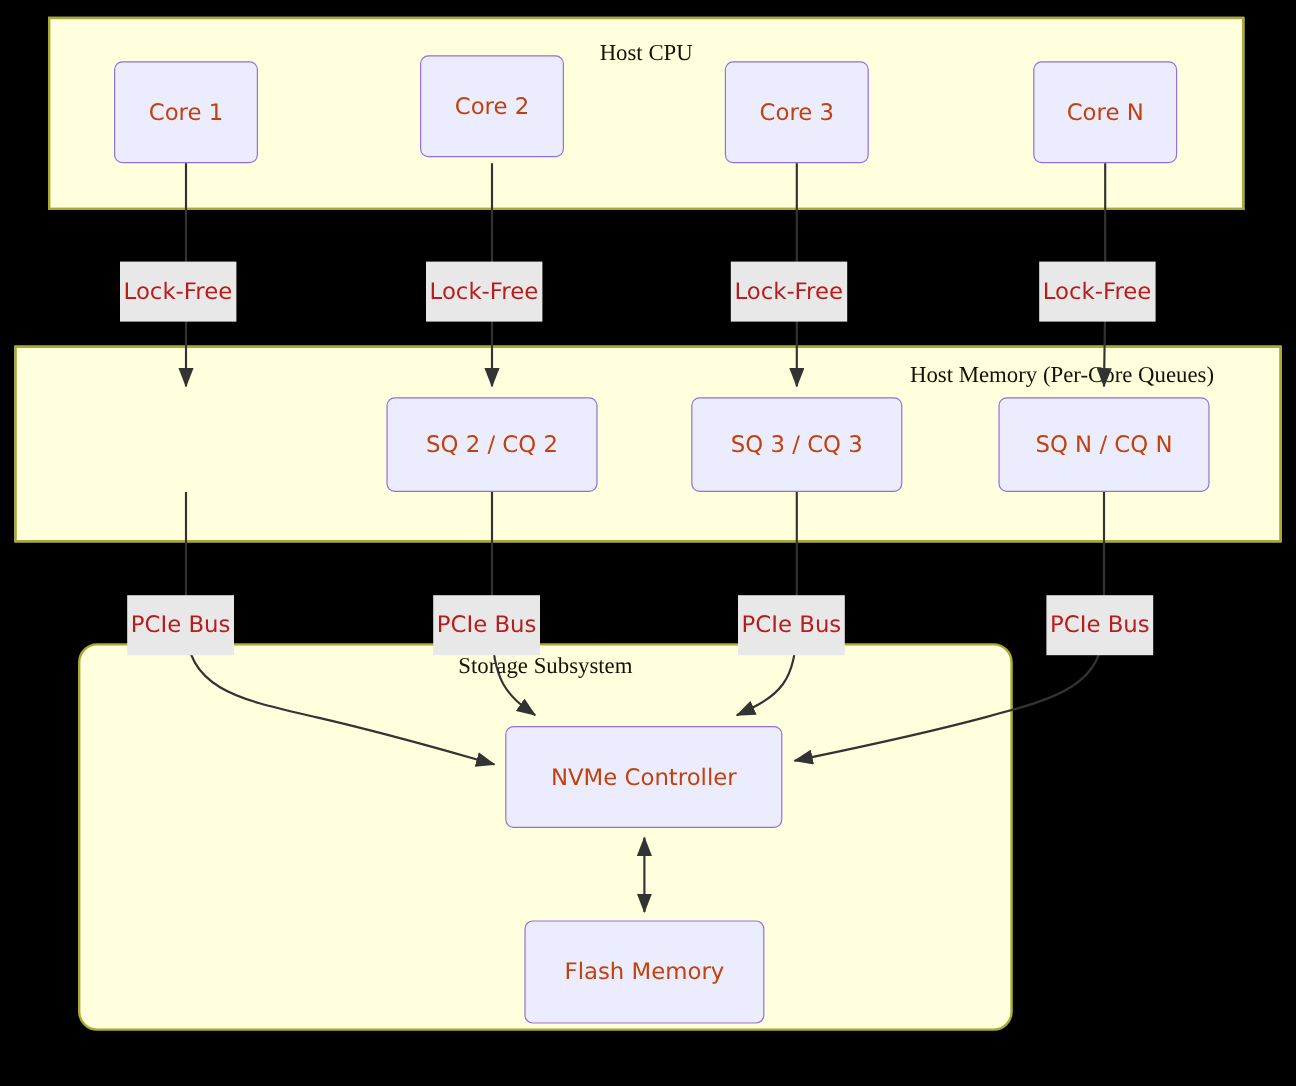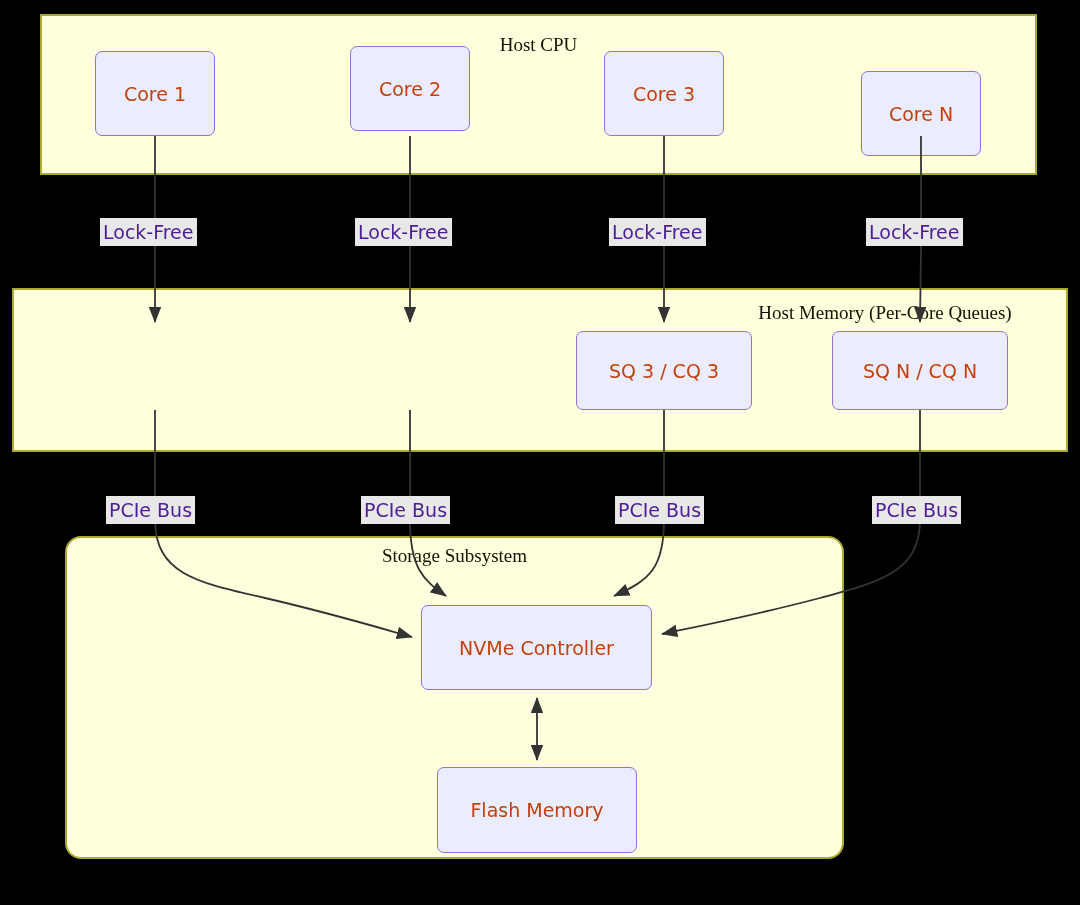--- a/index.html
+++ b/index.html
@@ -54,24 +54,24 @@
     justify-content: center;
     font-size: 19px;
     color: #c2410c;
     text-align: center;
   }
 
   
   .edge-label {
     position: absolute;
     background: #e8e8e8;
-    color: #4c1d95;
+    color: #b91c1c;
     font-size: 19px;
     line-height: 26px;
-    padding: 1px 3px;
+    padding: 12px 3px;
     white-space: nowrap;
     box-sizing: border-box;
   }
 
   
   #edge-layer {
     position: absolute;
     left: 0; top: 0;
     width: 1080px;
     height: 905px;
@@ -94,28 +94,31 @@
 
   <div class="node" style="left:95px; top:51px; width:120px; height:85px;">
     <span>Core 1</span>
   </div>
   <div class="node" style="left:350px; top:46px; width:120px; height:85px;">
     <span>Core 2</span>
   </div>
   <div class="node" style="left:604px; top:51px; width:120px; height:85px;">
     <span>Core 3</span>
   </div>
-  <div class="node" style="left:861px; top:51px; width:120px; height:85px;margin-top:20px;">
+  <div class="node" style="left:861px; top:51px; width:120px; height:85px;">
     <span>Core N</span>
   </div>
 
   <div class="cluster" style="left:12px; top:288px; width:1056px; height:164px;">
     <div class="cluster-title" style="top:10px; padding:0 345px;">Host Memory (Per-Core Queues)</div>
   </div>
 
+  <div class="node" style="left:322px; top:331px; width:176px; height:79px;">
+    <span>SQ 2 / CQ 2</span>
+  </div>
   <div class="node" style="left:576px; top:331px; width:176px; height:79px;">
     <span>SQ 3 / CQ 3</span>
   </div>
   <div class="node" style="left:832px; top:331px; width:176px; height:79px;">
     <span>SQ N / CQ N</span>
   </div>
 
   <div class="cluster" style="left:65px; top:536px; width:779px; height:323px;border-radius:16px;">
     <div class="cluster-title" style="top:5px;">Storage Subsystem</div>
   </div>

